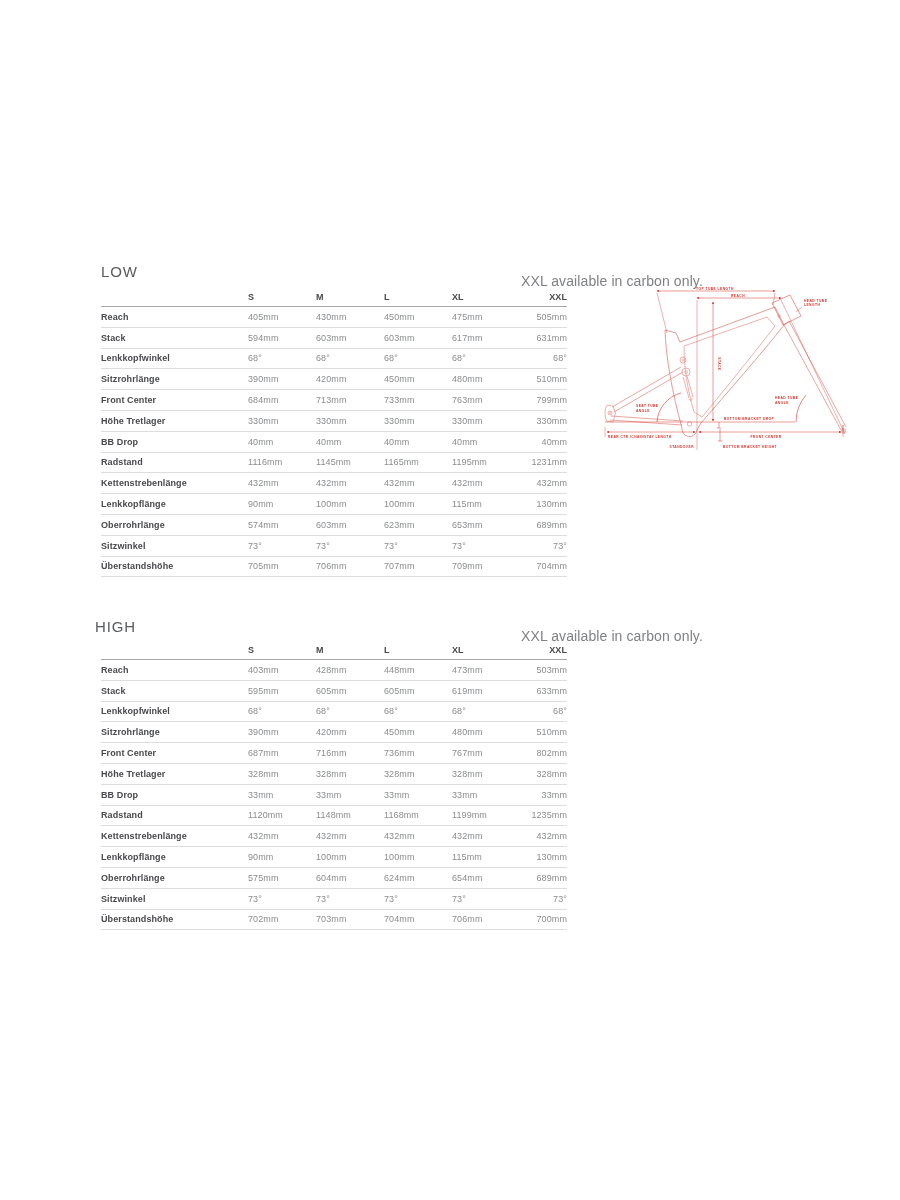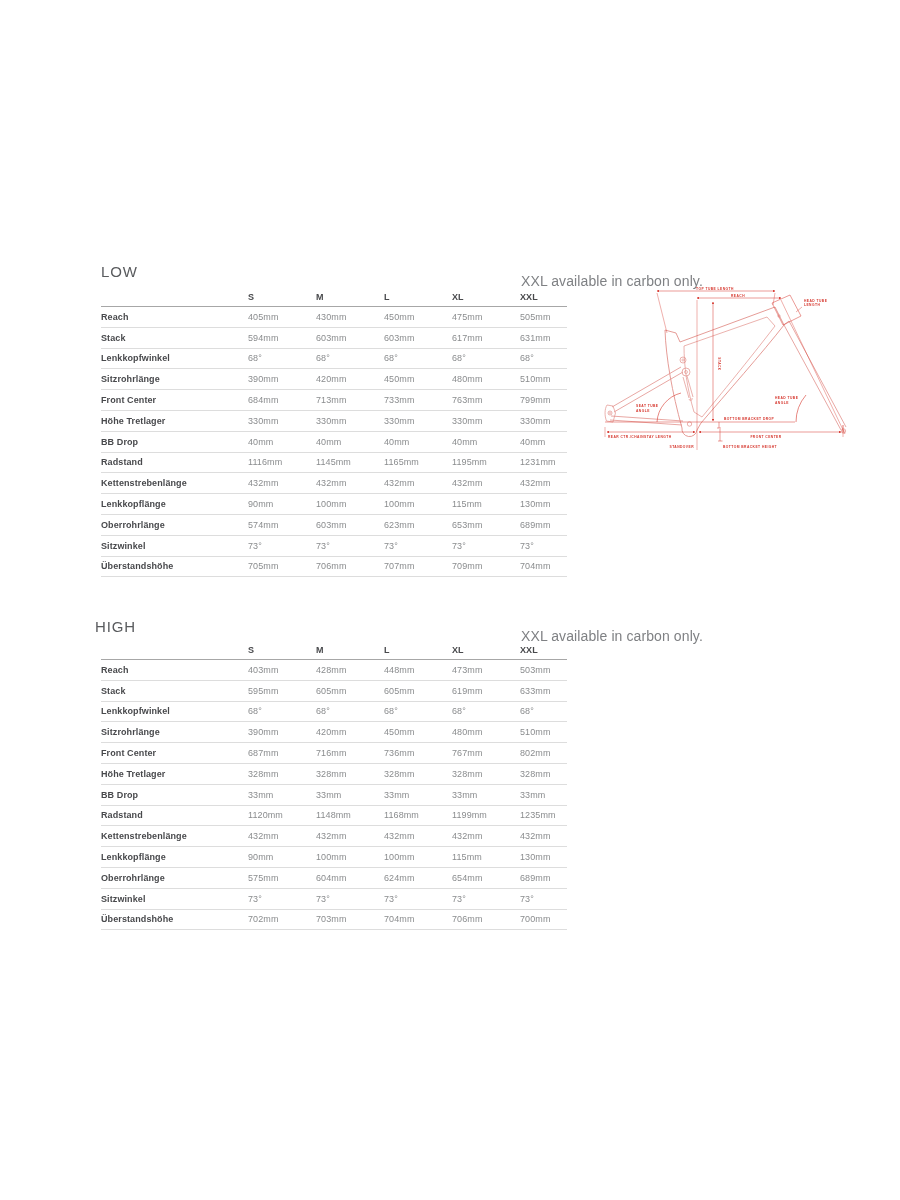--- a/index.html
+++ b/index.html
@@ -5,21 +5,21 @@
   html,body{margin:0;padding:0;background:#ffffff;}
   .canvas{position:relative;width:900px;height:1200px;background:#ffffff;overflow:hidden;
           font-family:"Liberation Sans",sans-serif;margin-left:20px;}
   .section-title{position:absolute;font-size:15px;color:#595b5e;letter-spacing:.9px;font-weight:400;}
   .note{position:absolute;font-size:14px;color:#7f8184;letter-spacing:.1px;}
   .geo-table{position:absolute;left:81px;width:466px;}
   .trow{display:flex;align-items:center;height:20.8px;border-bottom:1px solid #dddddd;box-sizing:border-box;}
   .trow.thead{height:19px;border-bottom:1px solid #a7a7a7;}
   .tlabel{width:147px;font-size:9px;font-weight:bold;color:#48494c;letter-spacing:.1px;}
   .tcell{width:68px;font-size:9px;color:#8a8c8e;letter-spacing:.1px;}
-  .tcell:last-child{width:47px;}
+  .tcell:last-child{width:47px;text-align:right;}
   .thead .tcell{font-weight:bold;color:#48494c;}
   .diagram{position:absolute;left:583px;top:276px;width:292px;height:186px;}
   .diagram text{font-family:"Liberation Sans",sans-serif;font-weight:bold;fill:#d6372e;
                 font-size:3.3px;letter-spacing:.45px;}
 </style>
 </head>
 <body>
 
 <div class="canvas">
 

